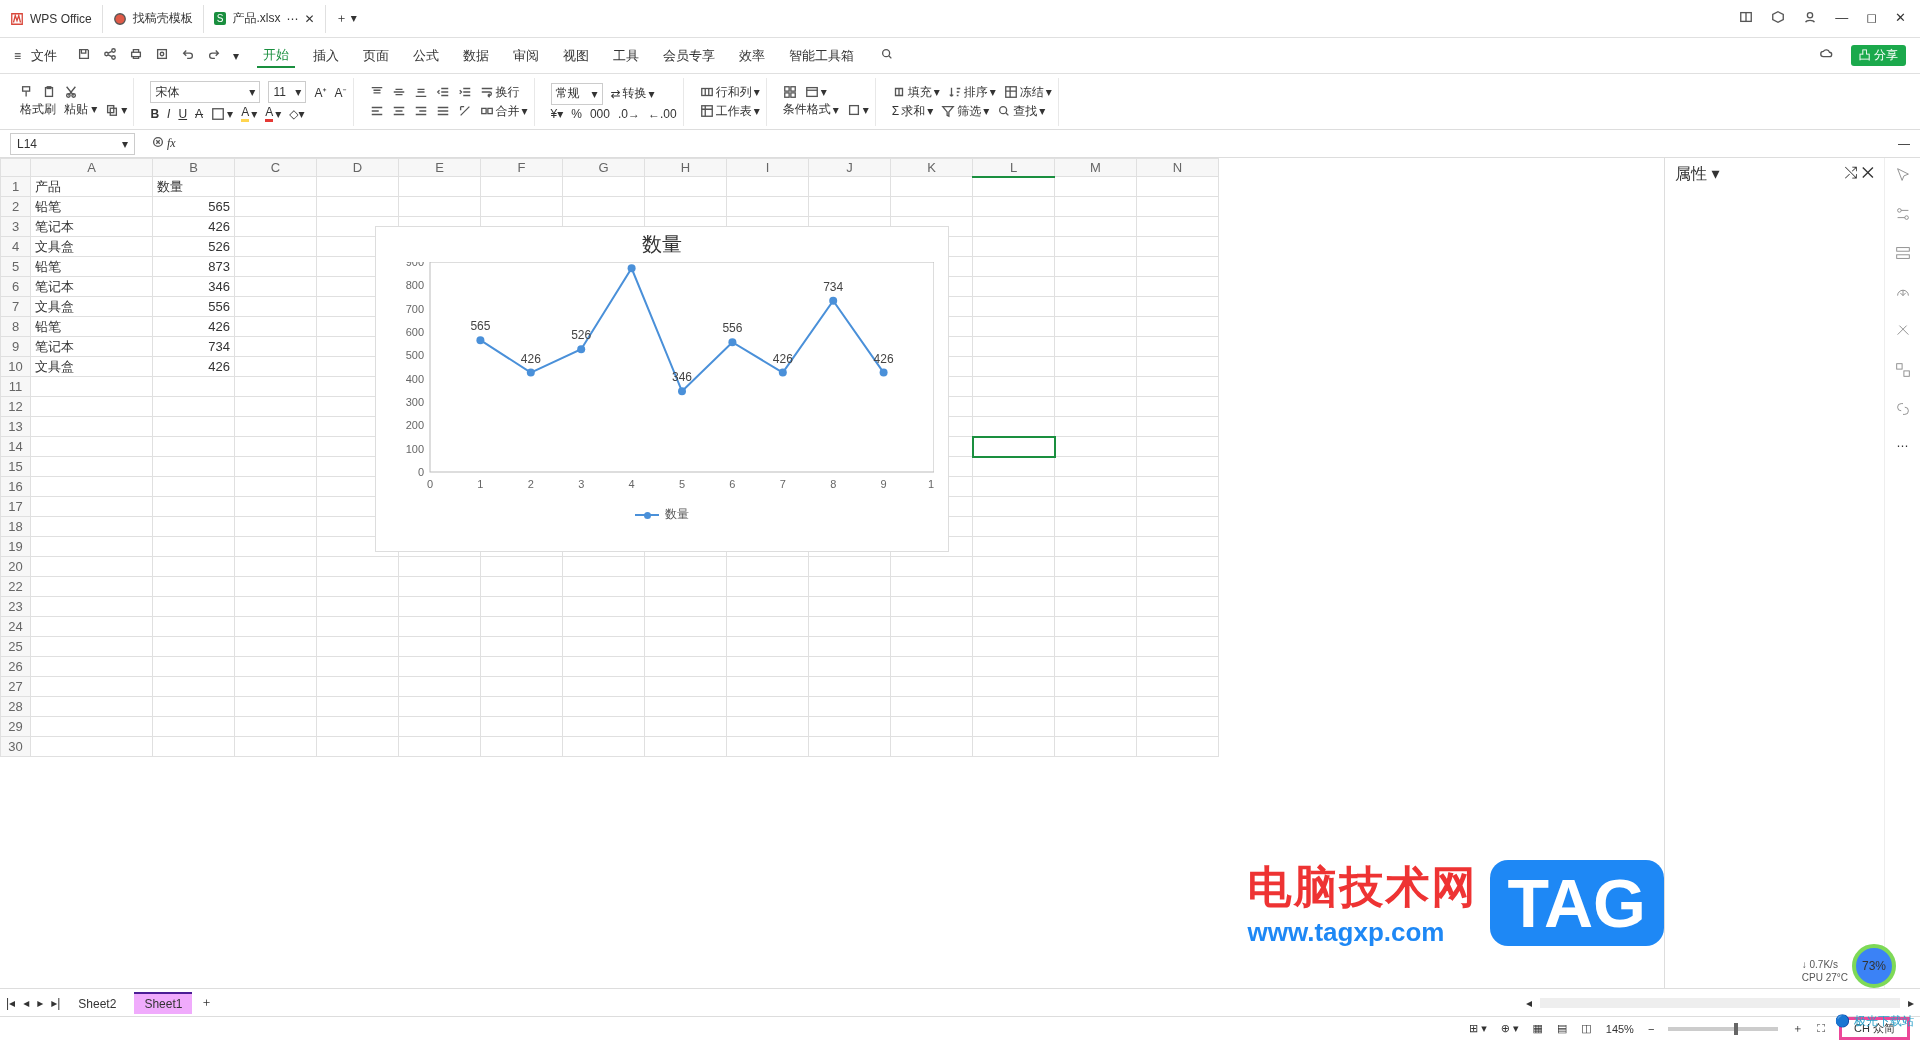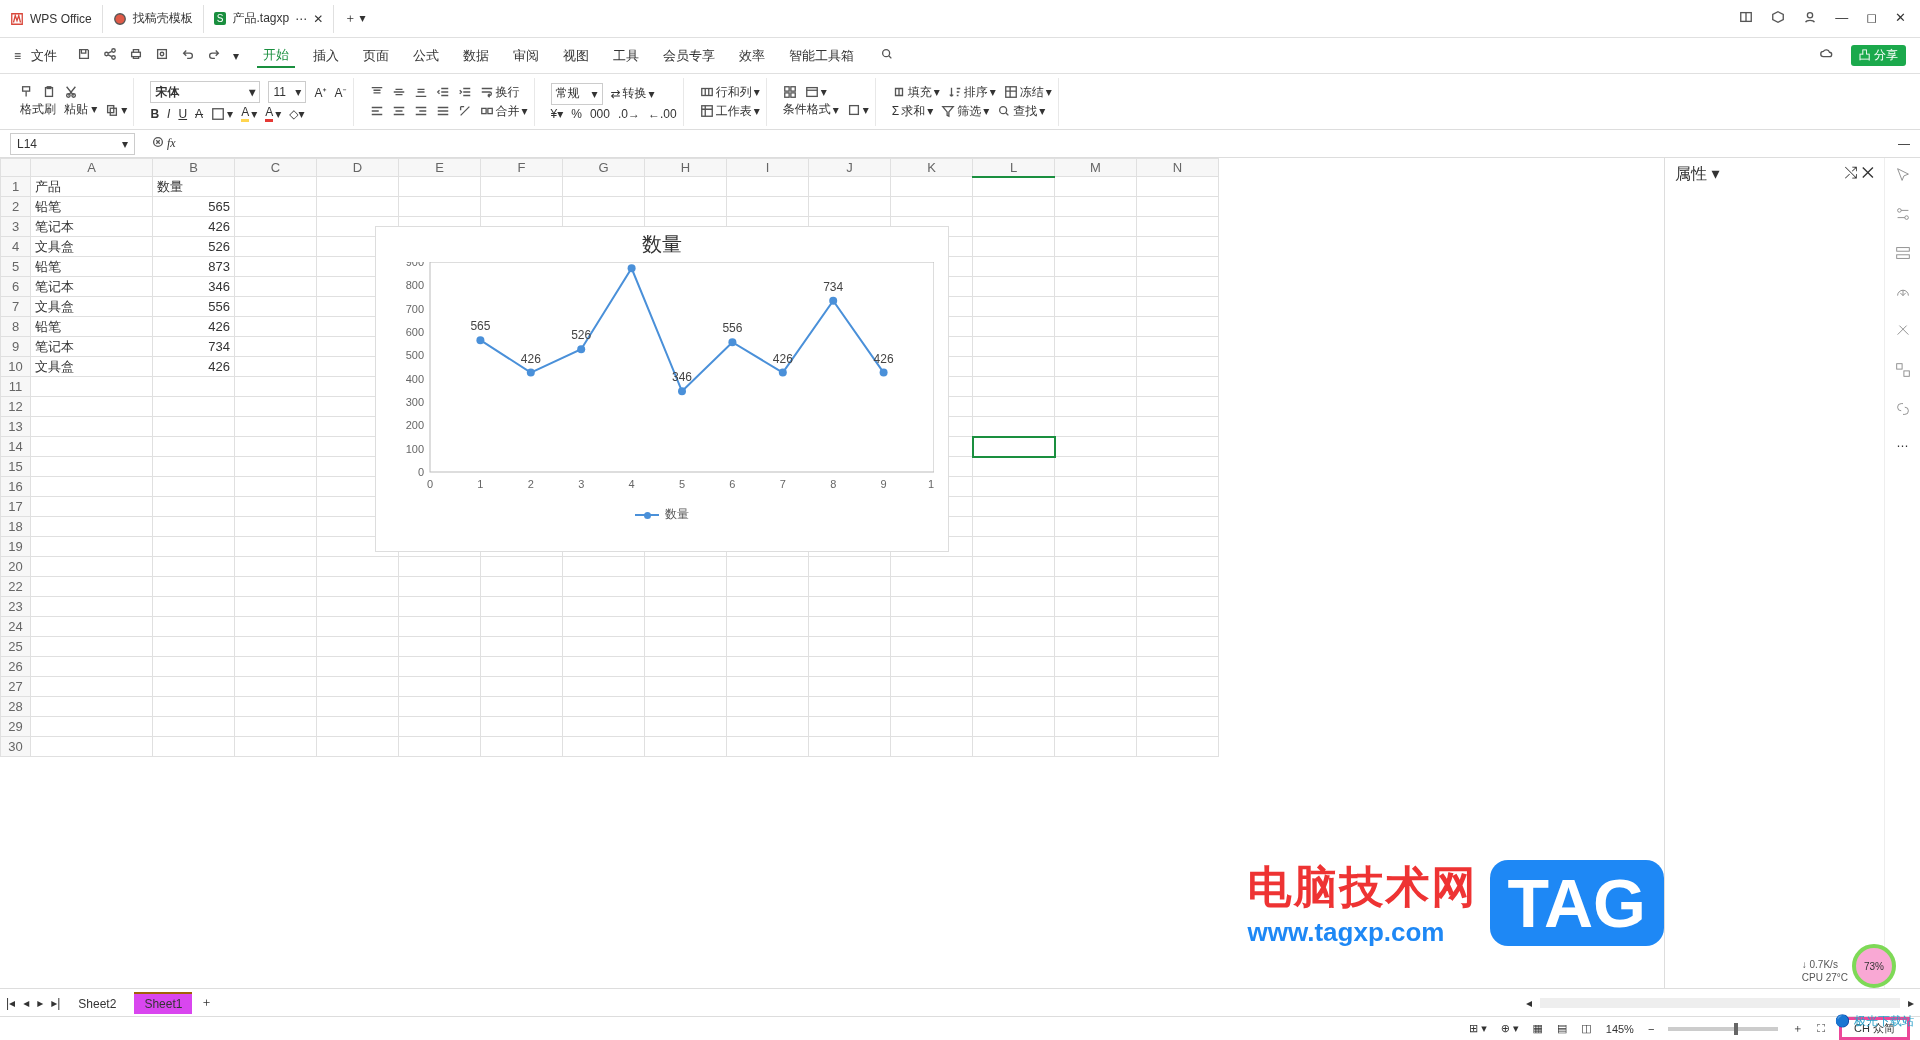--- a/index.html
+++ b/index.html
@@ -18,21 +18,21 @@
 .menu-item.active { color:#1a8f3f; border-bottom:2px solid #1a8f3f; }
 .qat { display:flex; align-items:center; gap:12px; margin-left:10px; }
 .qat svg { width:14px; height:14px; }
 .menu-right { margin-left:auto; display:flex; align-items:center; gap:18px; }
 .share-btn { background:#1ba94c; color:#fff; padding:2px 8px; border-radius:3px; font-size:12px; }
 .ribbon { height:56px; display:flex; align-items:center; padding:4px 14px; gap:10px; border-bottom:1px solid #ddd; }
 .rgroup { display:flex; flex-direction:column; gap:2px; padding:0 6px; border-right:1px solid #e8e8e8; height:48px; justify-content:center; }
 .rrow { display:flex; align-items:center; gap:8px; }
 .rbtn { display:flex; align-items:center; gap:2px; cursor:pointer; font-size:12px; }
 .rbtn svg { width:14px; height:14px; }
-.font-sel { width:110px; height:22px; border:1px solid #ccc; padding:0 4px; display:flex; align-items:center; justify-content:space-between;font-weight:bold; }
+.font-sel { width:110px; height:22px; border:1px solid #ccc; padding:0 4px; display:flex; align-items:center; justify-content:space-between; }
 .size-sel { width:38px; height:22px; border:1px solid #ccc; padding:0 4px; display:flex; align-items:center; justify-content:space-between; }
 .fmt-sel { width:52px; height:22px; border:1px solid #ccc; padding:0 4px; display:flex; align-items:center; justify-content:space-between; }
 .cellref { height:28px; display:flex; align-items:center; border-bottom:1px solid #ddd; }
 .namebox { width:125px; height:22px; border:1px solid #ccc; margin:0 10px; display:flex; align-items:center; justify-content:space-between; padding:0 6px; }
 .fxbar { display:flex; align-items:center; gap:2px; padding:0 6px; }
 .fxlabel { font-style:italic; font-family:serif; }
 .sheet-area { position:relative; height:calc(100vh - 38px - 36px - 56px - 28px - 28px - 24px); display:flex; }
 .grid-wrap { flex:1; overflow:hidden; position:relative; }
 table.grid { border-collapse:collapse; table-layout:fixed; }
 .grid th,.grid td { border:1px solid #e0e0e0; font-size:13px; height:20px; }
@@ -47,29 +47,29 @@
 .chart-title { text-align:center; font-size:20px; padding:4px 0; }
 .chart-plot { position:relative; width:544px; height:240px; margin:0 auto; }
 .legend { text-align:center; padding:4px; font-size:12px; color:#555; display:flex; align-items:center; justify-content:center; gap:6px; }
 .legend-line { display:inline-block; width:24px; height:0; border-top:2px solid #4a90d9; position:relative; }
 .legend-line::after { content:""; position:absolute; left:9px; top:-4px; width:7px; height:7px; border-radius:50%; background:#4a90d9; }
 .side-panel { width:220px; border-left:1px solid #ddd; padding:6px 10px; font-size:16px; display:flex; justify-content:space-between; }
 .icon-rail { width:36px; border-left:1px solid #eee; padding:8px 0; display:flex; flex-direction:column; align-items:center; gap:18px; }
 .icon-rail svg { width:18px; height:18px; stroke:#888; fill:none; }
 .sheet-tabs { height:28px; display:flex; align-items:center; border-top:1px solid #ddd; padding:0 6px; gap:8px; }
 .stab { padding:3px 10px; font-size:12px; border-top:2px solid transparent; }
-.stab.active { border-top:2px solid #a16207; background:#d946ef; }
+.stab.active { border-top:2px solid #4c1d95; background:#f0abfc; }
 .statusbar { height:24px; display:flex; align-items:center; justify-content:flex-end; padding:0 10px; gap:14px; font-size:11px; border-top:1px solid #ddd; }
 .zoom-slider { width:110px; height:4px; background:#ccc; position:relative; }
 .zoom-slider::after { content:""; position:absolute; left:60%; top:-4px; width:4px; height:12px; background:#666; }
 .watermark { position:absolute; right:0; bottom:40px; display:flex; flex-direction:column; align-items:center; font-weight:bold; }
 .wm-text { color:#e33; font-size:44px; letter-spacing:2px; }
 .wm-tag { background:#1e88f5; color:#fff; font-size:68px; font-weight:900; padding:4px 18px; border-radius:18px; }
 .wm-url { color:#1e88f5; font-size:26px; }
-.perf-badge { position:fixed; right:24px; bottom:52px; width:44px; height:44px; border:4px solid #7ed957; border-radius:50%; display:flex; align-items:center; justify-content:center; font-size:10px; background:#f9a8d4; z-index:50; }
+.perf-badge { position:fixed; right:24px; bottom:52px; width:44px; height:44px; border:4px solid #7ed957; border-radius:50%; display:flex; align-items:center; justify-content:center; font-size:12px; background:#3b82f6; z-index:50; }
 .perf-info { position:fixed; right:72px; bottom:56px; font-size:10px; color:#555; text-align:left; z-index:50; line-height:1.3; }
 .dl-badge { position:fixed; right:6px; bottom:10px; font-size:12px; color:#2aa0c8; z-index:50; }
 svg.ic { width:14px; height:14px; stroke:#555; fill:none; stroke-width:1.5; }
 </style>
 </head>
 <body>
 
 <div class="titlebar">
   <div class="tab">
     <svg class="ic" viewBox="0 0 16 16">
@@ -79,21 +79,21 @@
     <span class="tab-text">WPS Office</span>
   </div>
   <div class="tab">
     <svg class="ic" viewBox="0 0 16 16">
         <circle cx="8" cy="8" r="6" fill="#e05a47"></circle>
       </svg>
     <span class="tab-text">找稿壳模板</span>
   </div>
   <div class="tab active">
     <span style="background:#1a8f3f;color:#fff;padding:1px 3px;border-radius:2px;font-size:10px">S</span>
-    <span class="tab-text">产品.tagxp</span>
+    <span class="tab-text">产品.xlsx</span>
     <span>⋯</span>
     <span>✕</span>
   </div>
   <div class="tab-add">＋ ▾</div>
   <div class="win-ctrl">
     <span><svg class="ic" viewBox="0 0 16 16">
           <rect x="2" y="3" width="12" height="10"></rect>
           <path d="M8 3v10"></path>
         </svg></span>
     <span><svg class="ic" viewBox="0 0 16 16">

